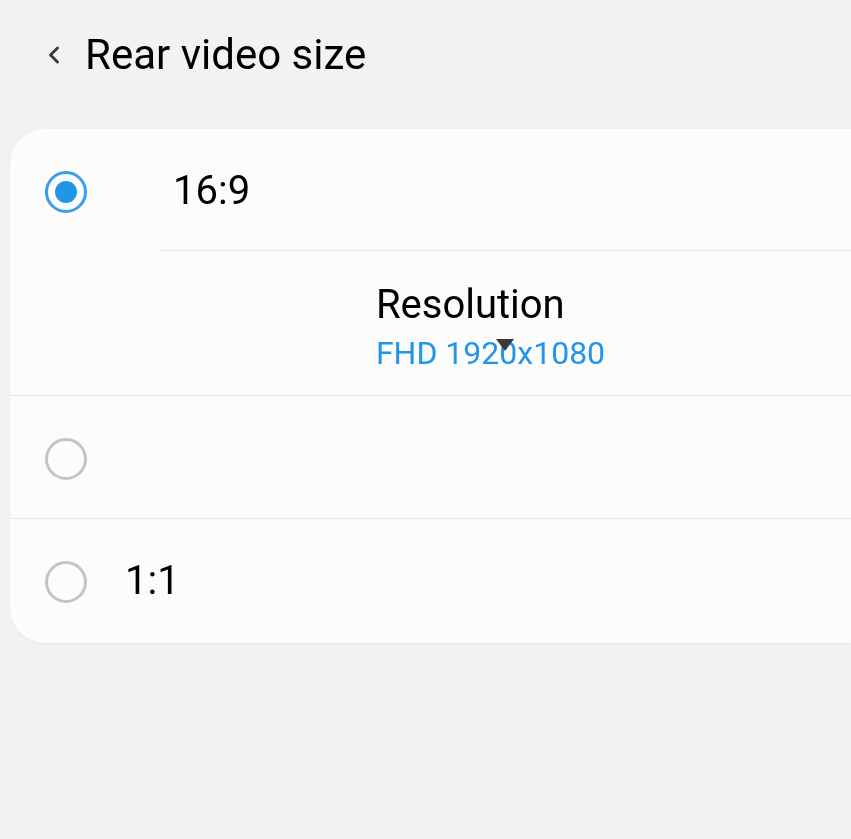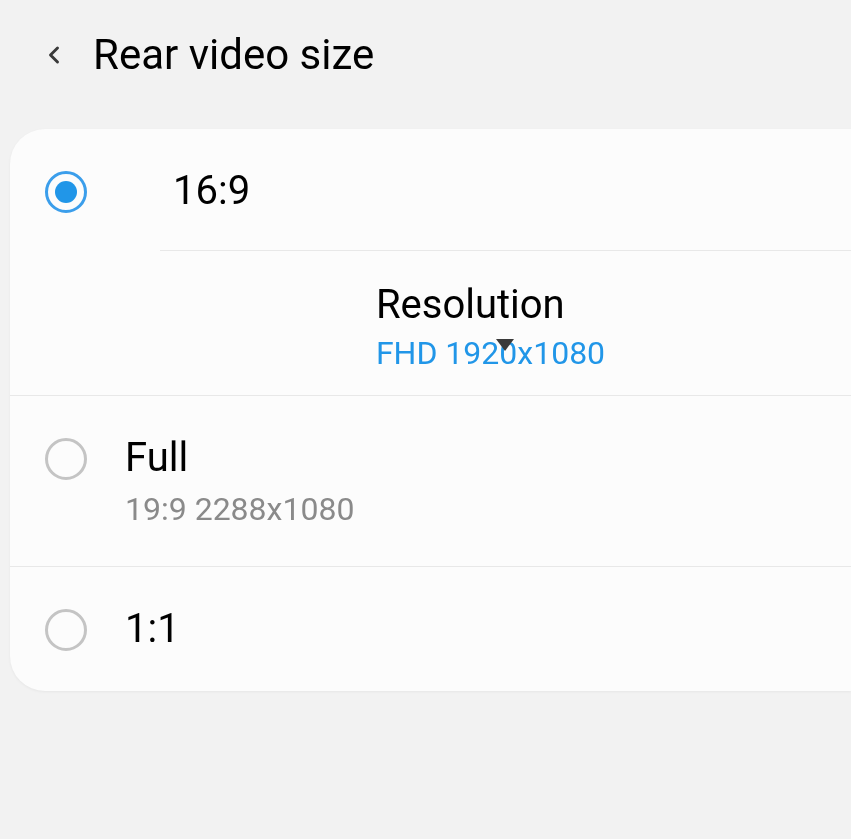--- a/index.html
+++ b/index.html
@@ -13,21 +13,21 @@
       background-color: #f2f2f2;
       width: 851px;
       height: 839px;
       overflow: hidden;
     }
     
     .header {
       padding: 30px 40px 50px 40px;
       display: flex;
       align-items: center;
-      gap: 25px;
+      gap: 17px;
     }
     
     .back-icon {
       width: 28px;
       height: 28px;
       cursor: pointer;
     }
     
     .back-icon svg {
       width: 100%;
@@ -190,24 +190,20 @@
       <div class="dropdown-icon">
         <svg viewBox="0 0 24 16">
           <polygon points="3,2 21,2 12,14" fill="#3a3a3a"></polygon>
         </svg>
       </div>
     </div>
   </div>
 
   <div class="option-row">
     <div class="radio unchecked"></div>
-    <div class="option-content">
-      <div class="option-title">Full</div>
-      <div class="option-subtitle">19:9 2288x1080</div>
-    </div>
   </div>
 
   <div class="option-row">
     <div class="radio unchecked"></div>
     <div class="option-content">
       <div class="option-title">1:1</div>
     </div>
   </div>
 
 </div>

